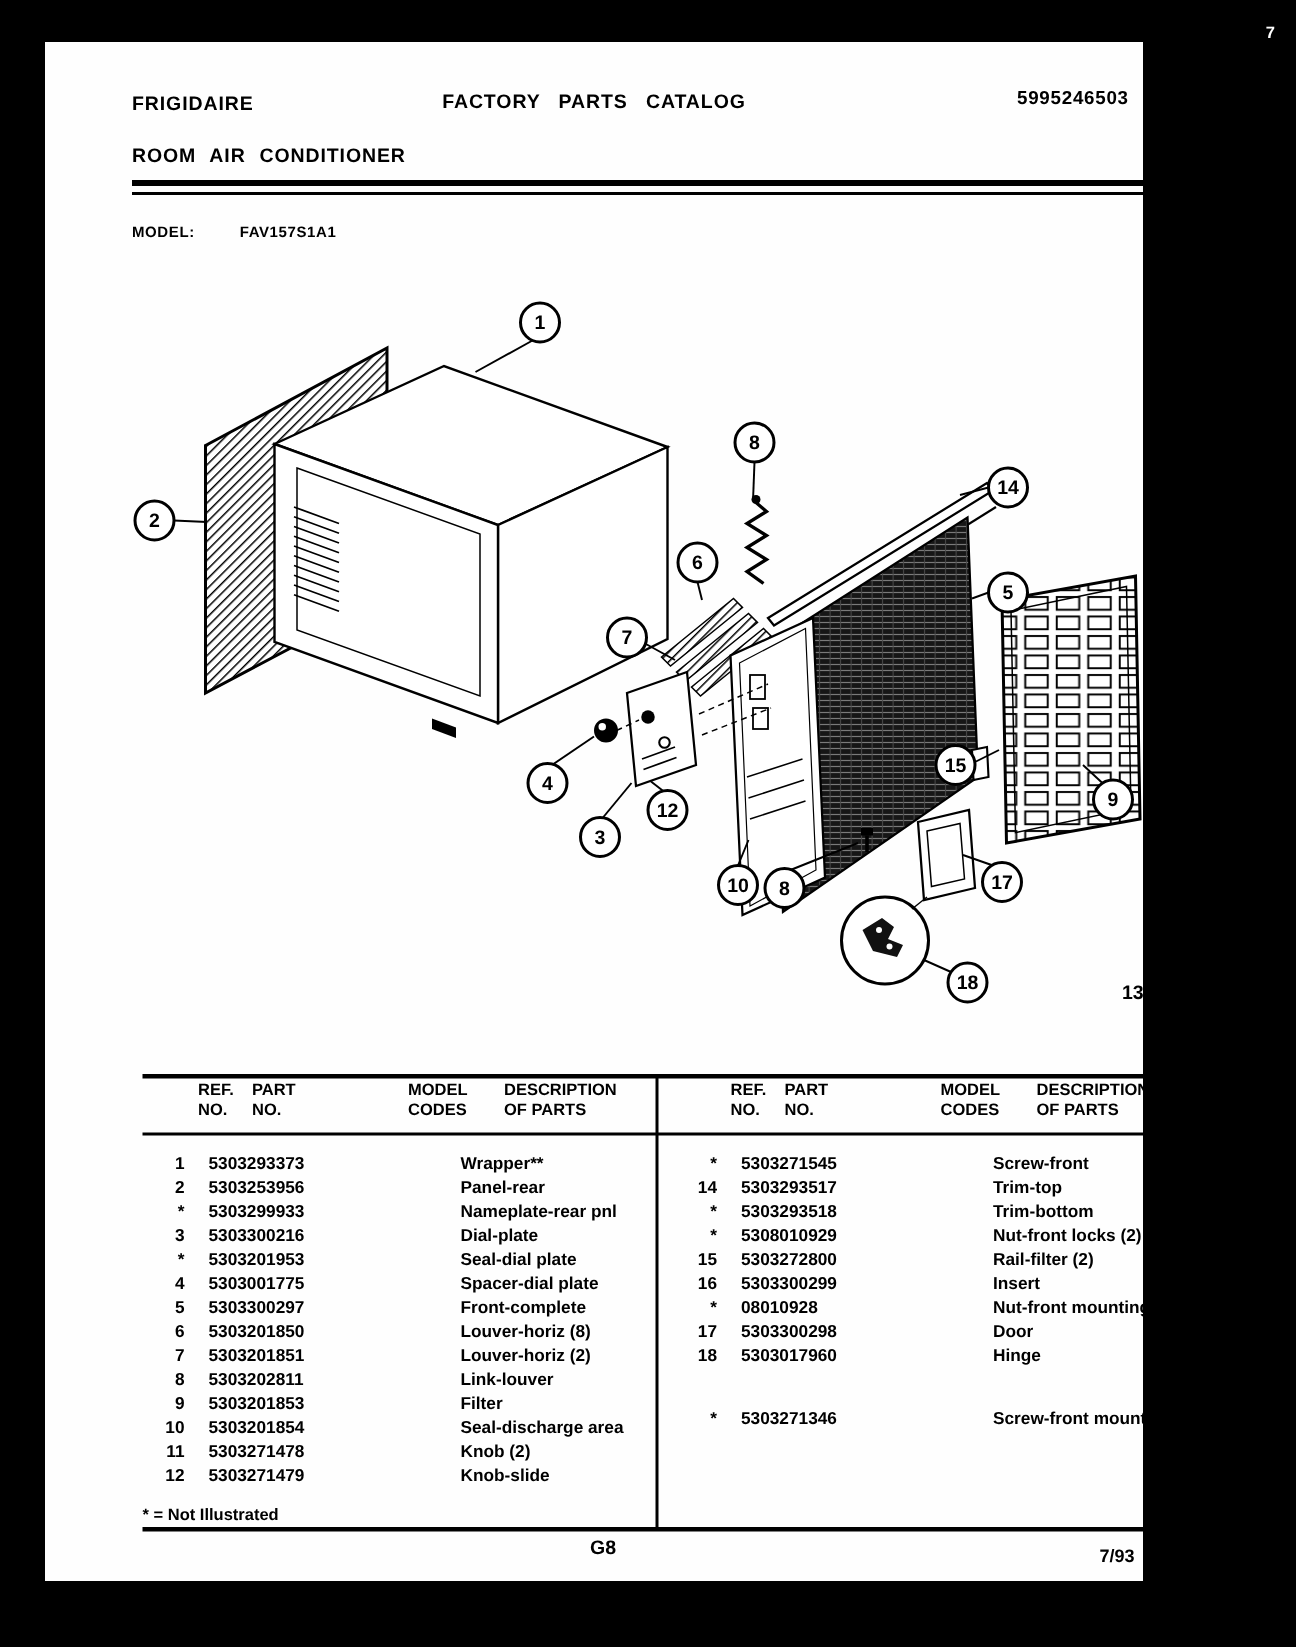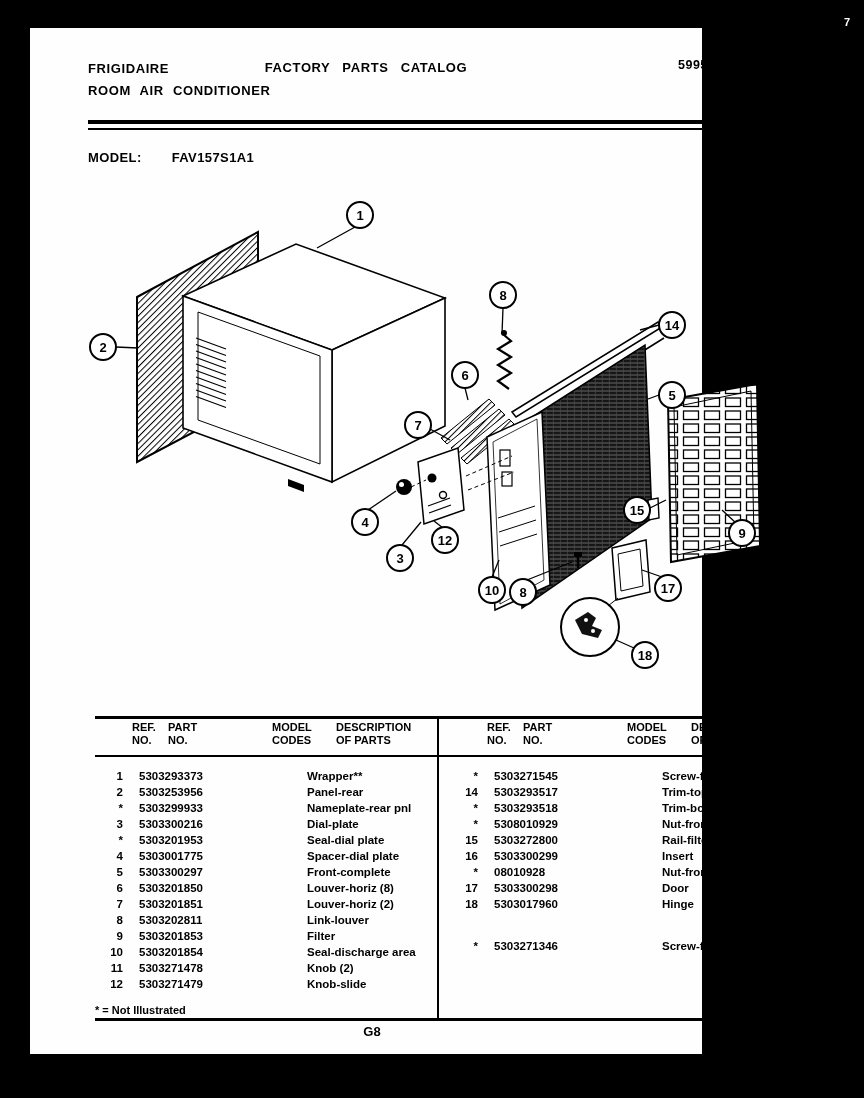--- a/index.html
+++ b/index.html
@@ -6,31 +6,31 @@
   html,body { width:864px; height:1098px; }
   body {
     background:#000;
     position:relative;
     overflow:hidden;
     font-family:"Liberation Sans", sans-serif;
     color:#000;
   }
   .corner-mark { position:absolute; right:14px; top:16px; color:#fff; font-size:11px; font-weight:bold; }
   .page {
-    position:absolute; left:30px; top:28px; width:672px; height:1026px;
+    position:absolute; left:30px; top:28px; width:732px; height:1026px;
     background:#fefefe;
   }
   
   .header-brand { position:absolute; left:58px; top:30px; font-size:13px; font-weight:bold; line-height:22px; letter-spacing:0.6px; }
-  .header-brand .l2 { word-spacing:5px; }
+  .header-brand .l2 { word-spacing:5px;margin-top:13px; }
   .header-title { position:absolute; left:0; top:32px; width:100%; text-align:center; font-size:13px; font-weight:bold; word-spacing:8px; letter-spacing:0.6px; }
   .header-doc { position:absolute; left:648px; top:30px; font-size:12.5px; font-weight:bold; letter-spacing:0.5px; }
   .rule1 { position:absolute; left:58px; top:92px; width:687px; height:4px; background:#000; }
   .rule2 { position:absolute; left:58px; top:100px; width:687px; height:2px; background:#000; }
-  .model-line { position:absolute; left:58px; top:122px; font-size:13px; font-weight:bold; letter-spacing:0.4px; }
+  .model-line { position:absolute; left:58px; top:122px; font-size:10px; font-weight:bold; letter-spacing:0.4px; }
   .model-line .value { margin-left:30px; }
   
   svg.diagram { position:absolute; left:0; top:160px; }
   svg.diagram text { font-family:"Liberation Sans", sans-serif; font-weight:bold; font-size:13px; fill:#000; }
   
   .t-topline   { position:absolute; left:65px; top:688px; width:680px; height:2.5px; background:#000; }
   .t-headline  { position:absolute; left:65px; top:727px; width:680px; height:2px; background:#000; }
   .t-divider   { position:absolute; left:407px; top:688px; width:2px; height:302px; background:#000; }
   .t-bottomline{ position:absolute; left:65px; top:990px; width:680px; height:2.5px; background:#000; }
   .t-half { position:absolute; top:690px; font-weight:bold; }

